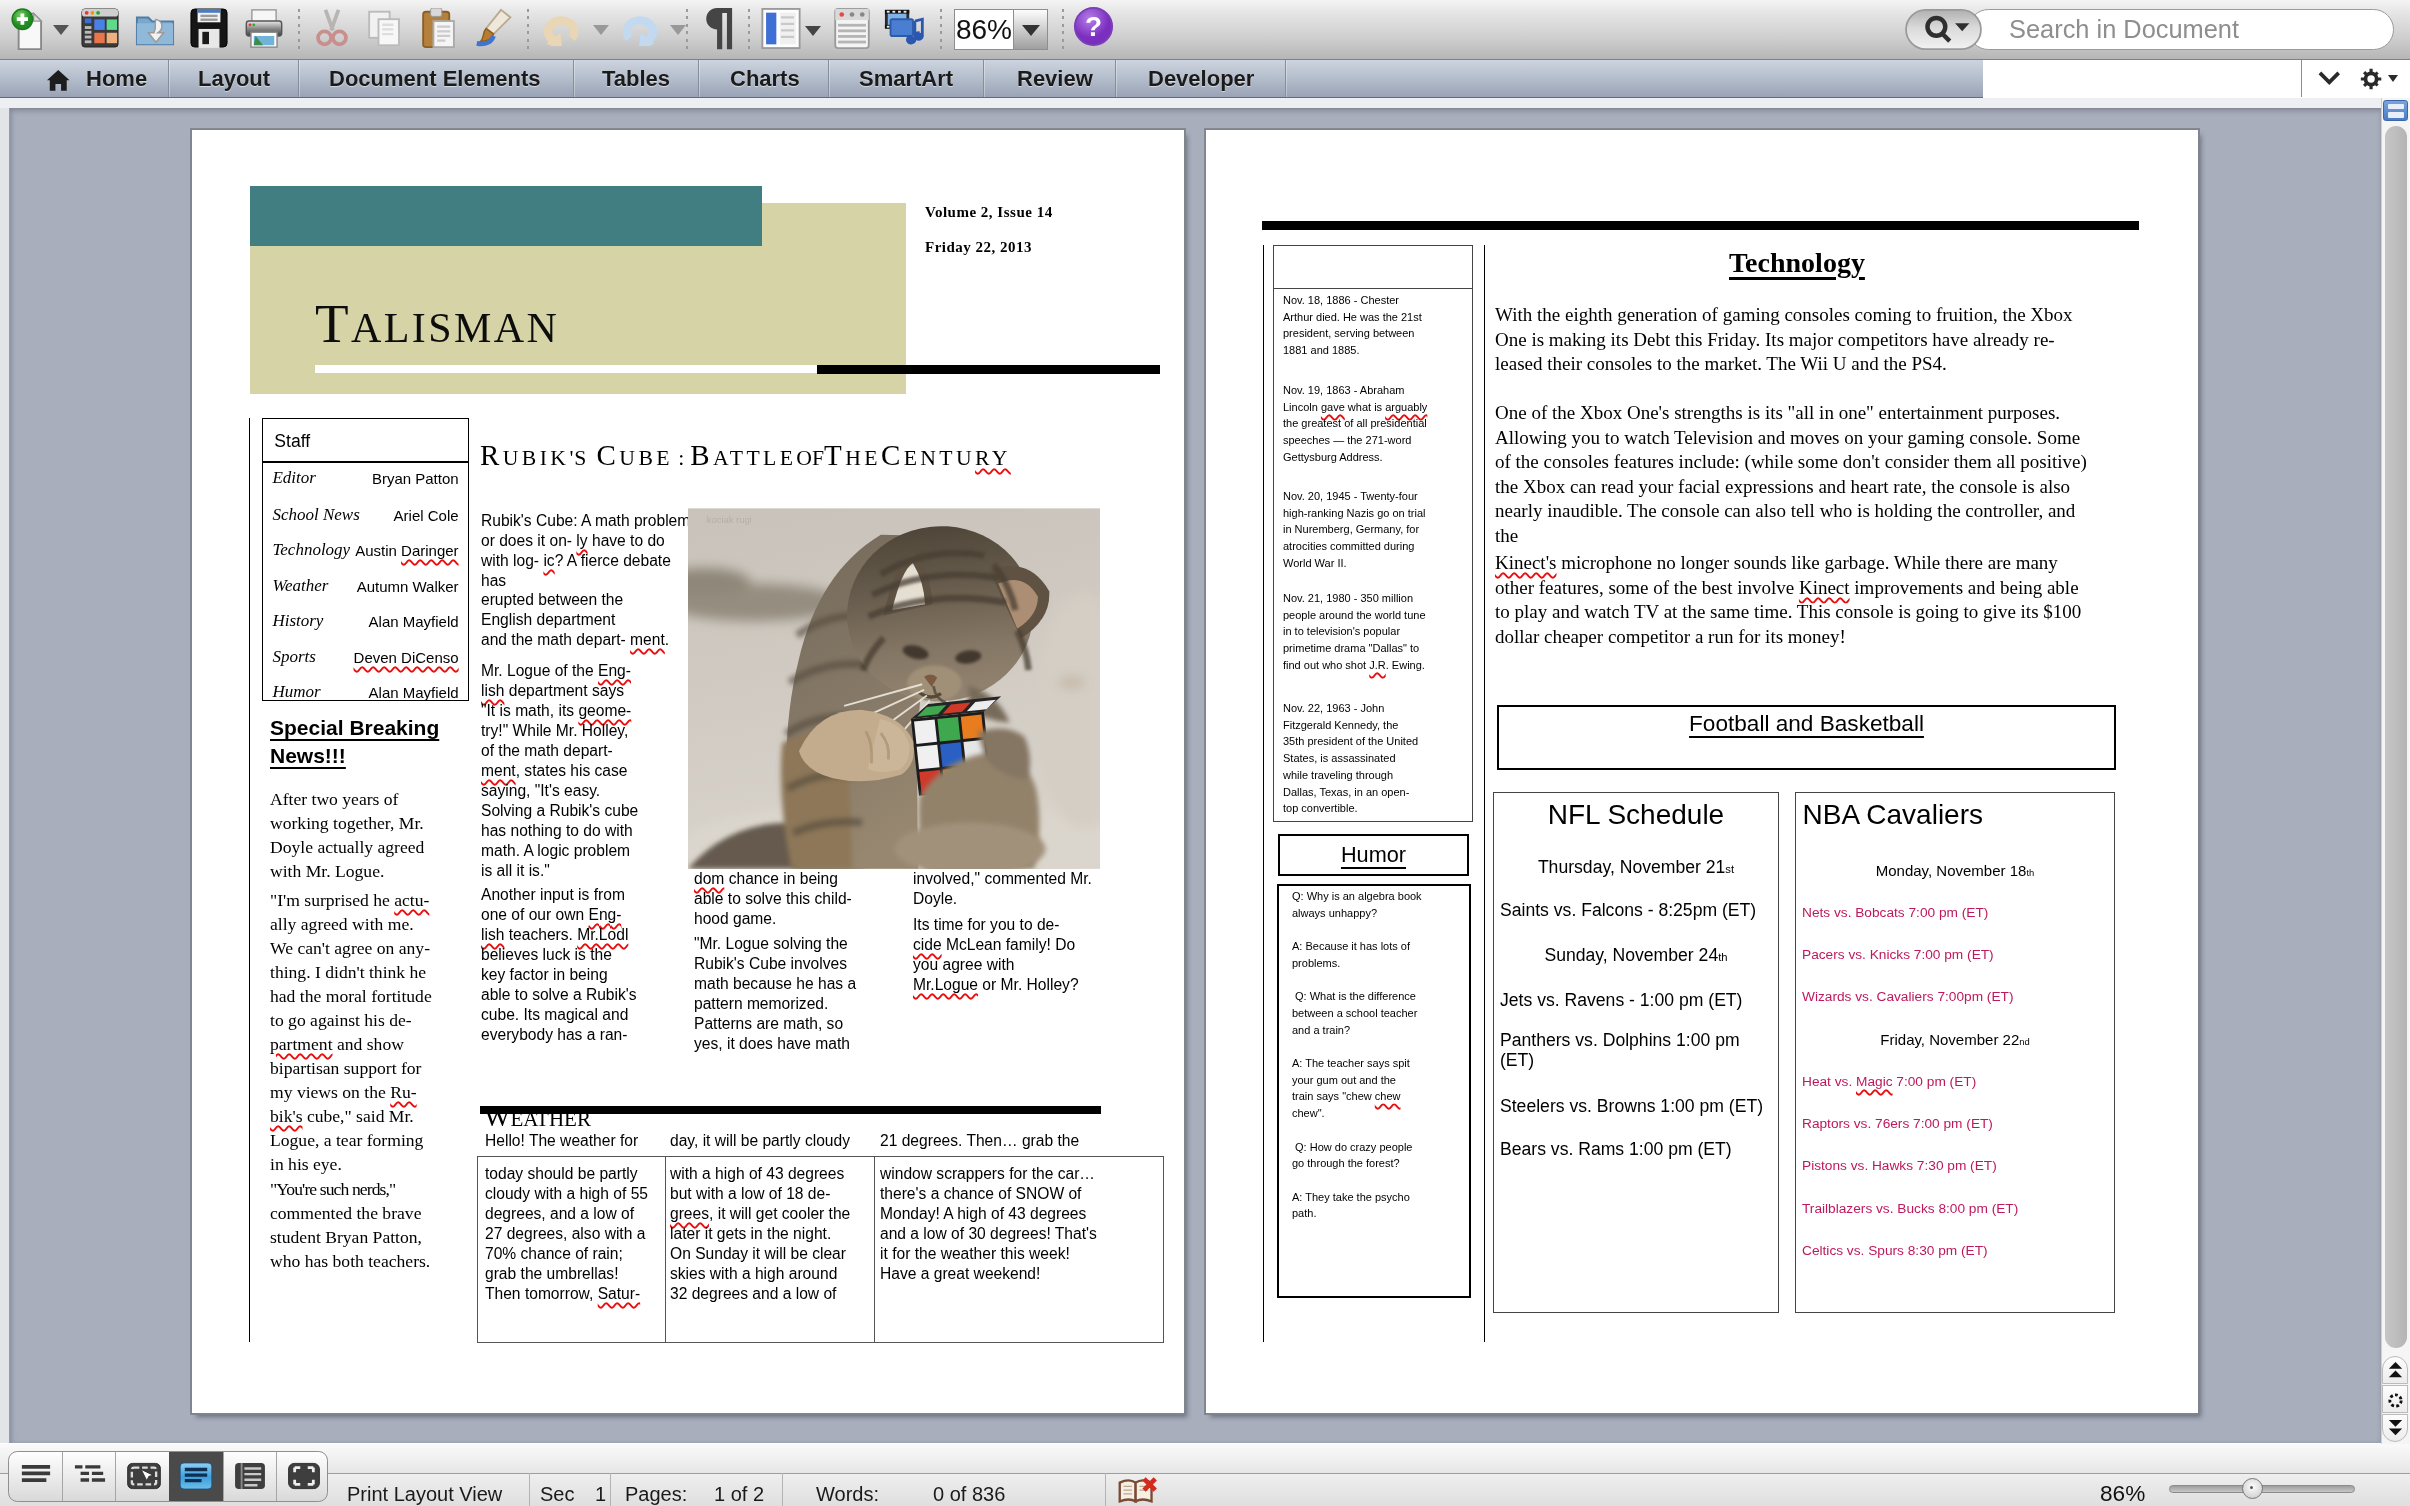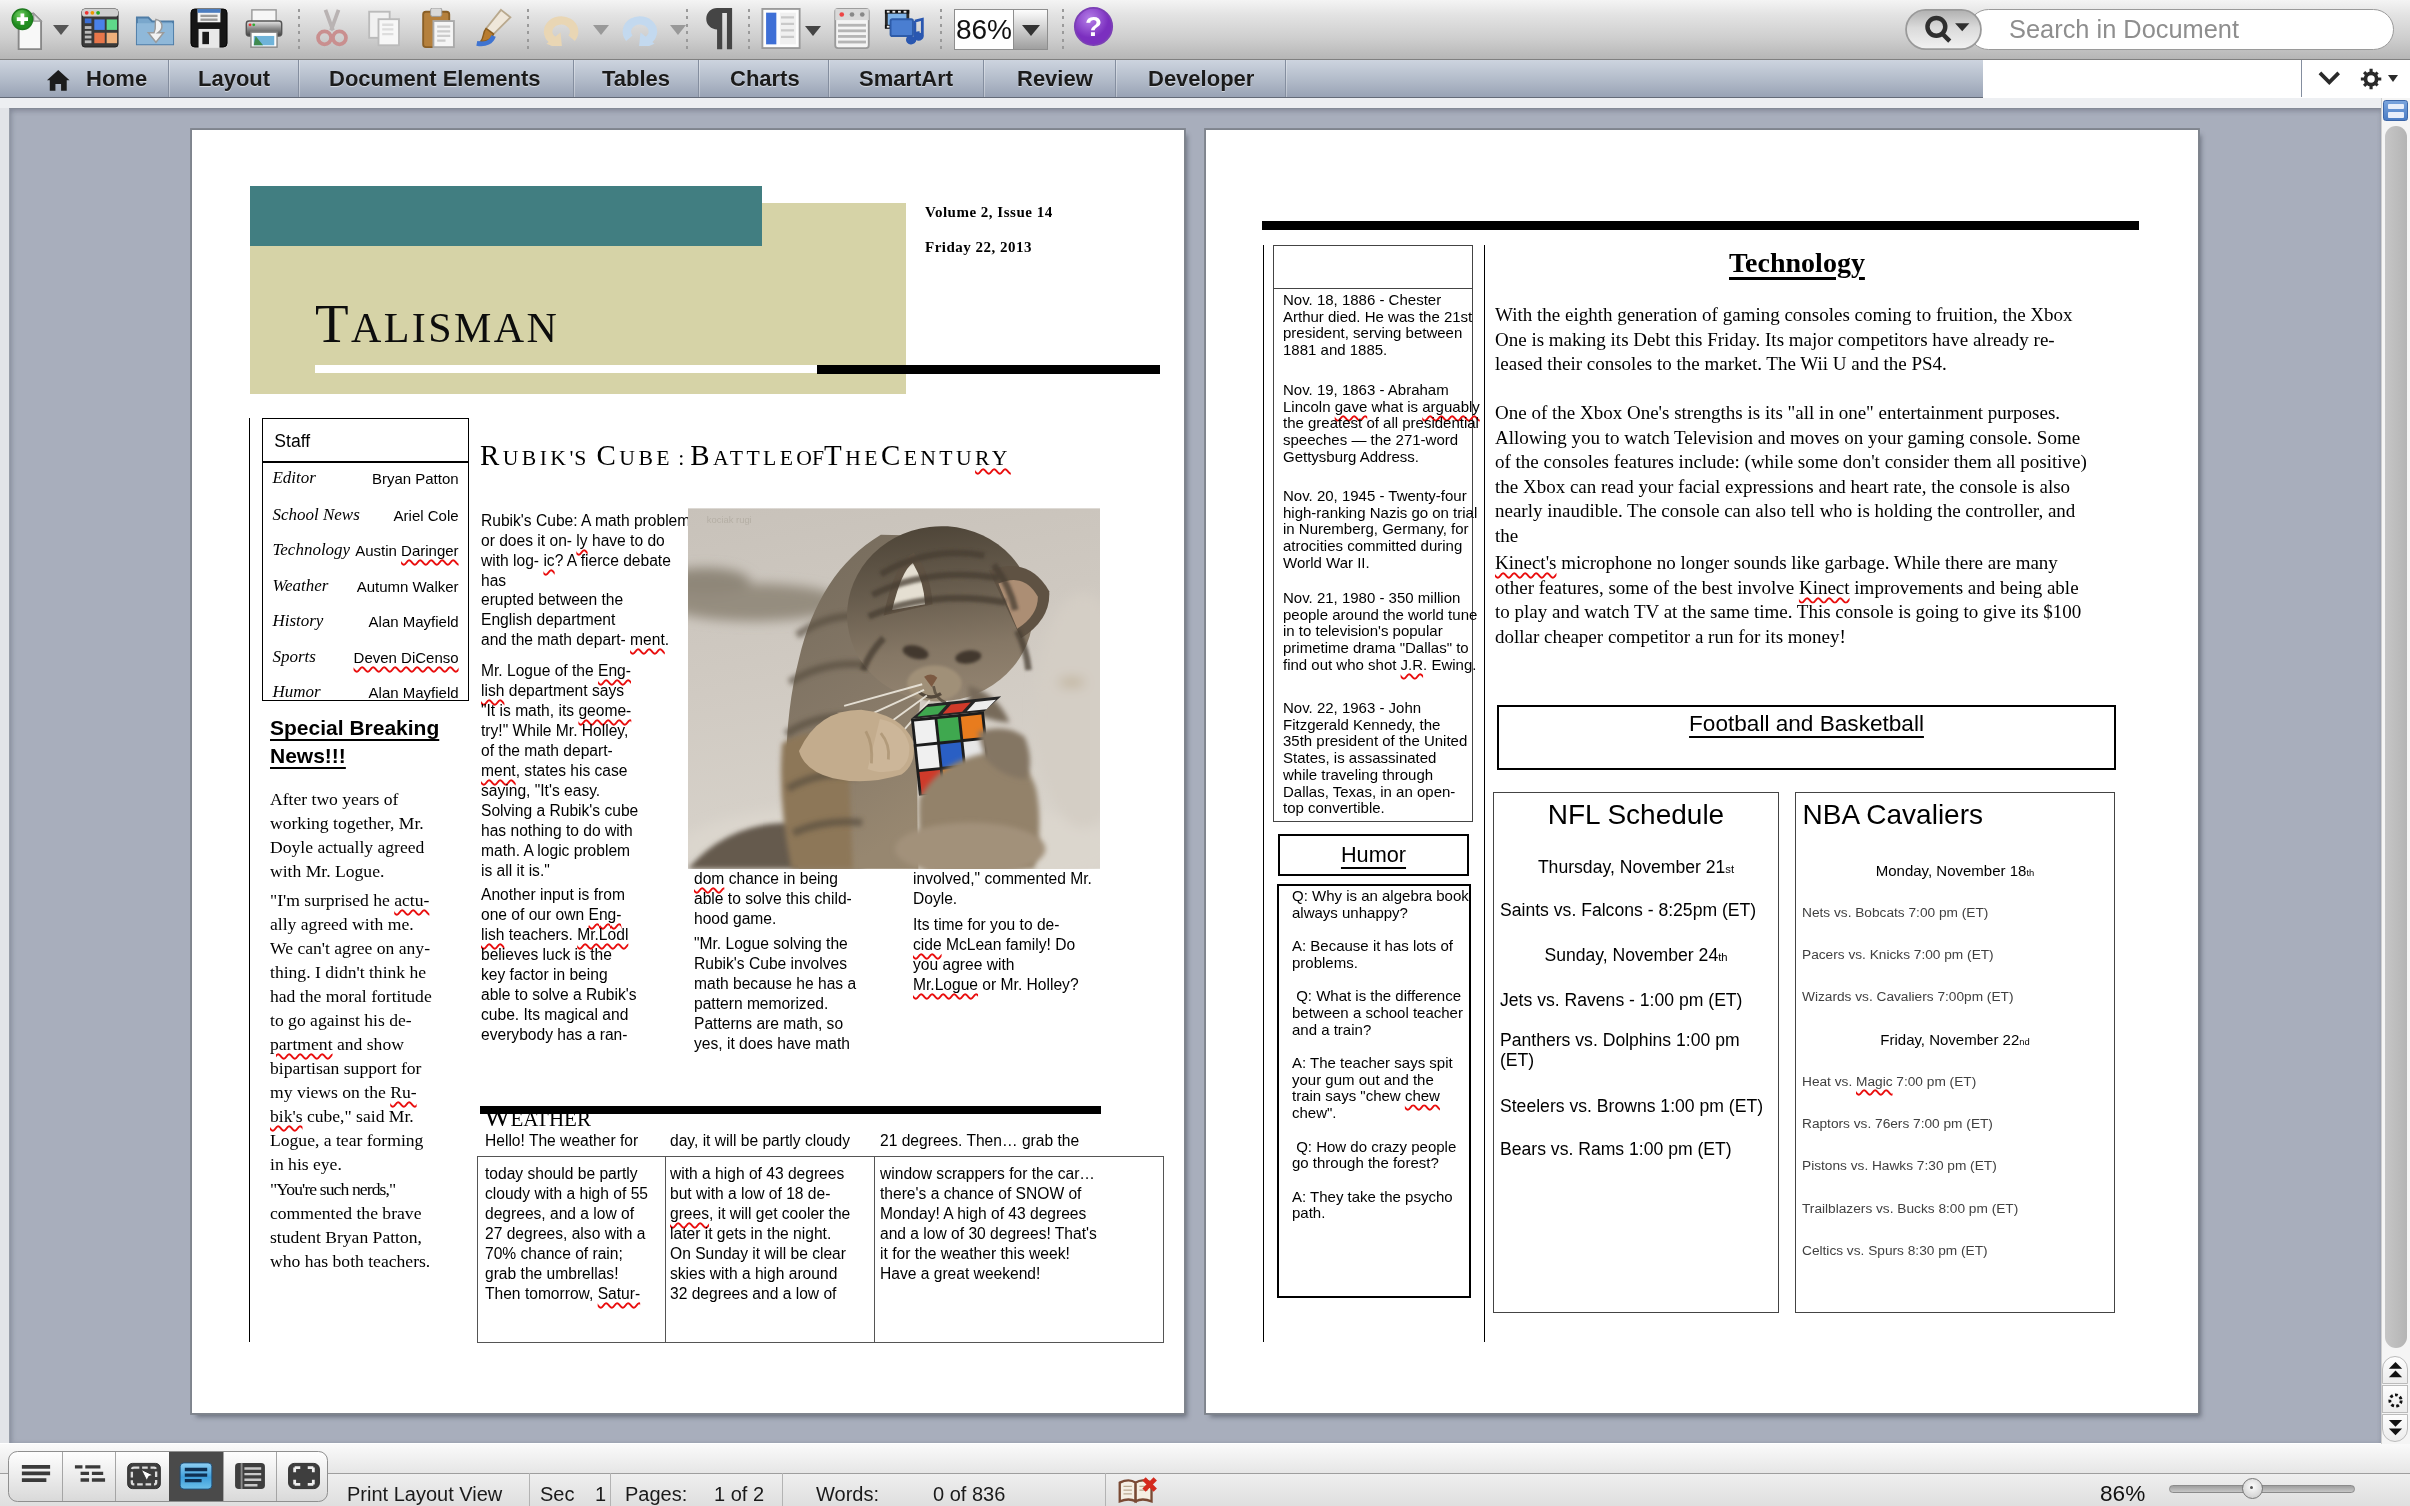--- a/index.html
+++ b/index.html
@@ -48,22 +48,22 @@
 .vc-sep { position:absolute; top:0; width:1.9px; height:100%; background:#a5a5a5; }
 #zoomslider { position:absolute; left:2169px; top:1485px; width:186px; height:7.5px; background:linear-gradient(#9e9e9e,#c7c7c7); border-radius:3.8px; border:0.9px solid #8b8b8b; }
 #zoomknob { position:absolute; left:2242px; top:1478px; width:21px; height:21px; border-radius:50%;
   background:radial-gradient(circle at 50% 40%, #fdfdfd, #d6d6d6 70%, #bdbdbd); border:1.9px solid #777; }
 #zoomknob:before { content:""; position:absolute; left:6.6px; top:6.6px; width:3.8px; height:3.8px; border-radius:50%; background:#555; }
 
 .abs { position:absolute; }
 .ser { font-family:"Liberation Serif", serif; }
 .sq { text-decoration:underline; text-decoration-style:wavy; text-decoration-color:#e90d0d; text-decoration-thickness:1.9px; text-underline-offset:2.8px; }
 .sans17 { font-size:15.6px; line-height:20px; color:#000; }
-.sans14 { font-size:15px; line-height:16.7px; color:#000; }
-.sans14b { font-size:13.7px; color:#404040; }
+.sans14 { font-size:11px; line-height:16.7px; color:#000; }
+.sans14b { font-size:13.7px; color:#be185d; }
 .ser19 { font-family:"Liberation Serif", serif; font-size:19px; line-height:24.5px; color:#000; }
 b1 { font-size:29px; letter-spacing:3.4px; }
 </style>
 </head>
 <body>
 <div id="stage">
   <div id="toolbar">
 
     <svg class="ticon" style="left:11.3px" width="34" height="43" viewBox="0 0 36 46">
       <path d="M8 6 h16 l8 8 v30 h-24 z" fill="#f8f8f8" stroke="#888" stroke-width="2"></path>

